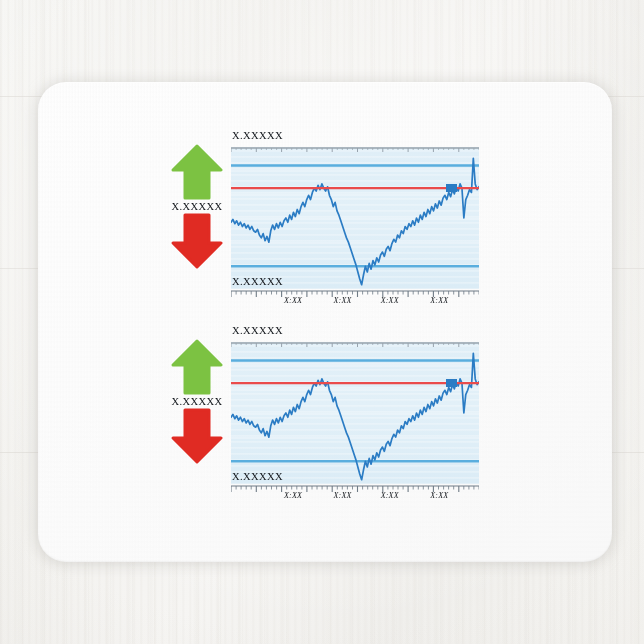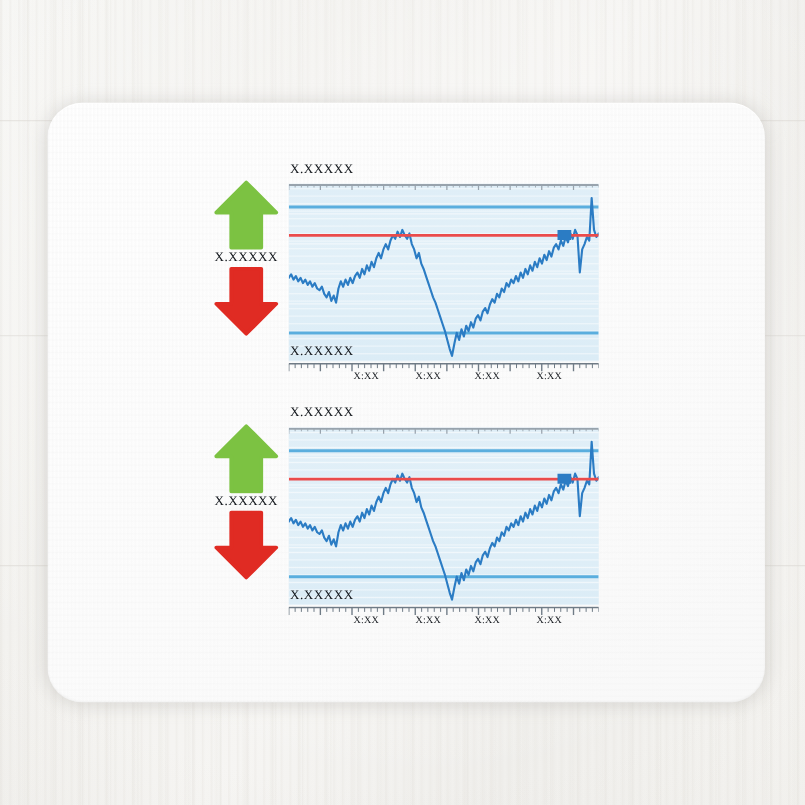--- a/index.html
+++ b/index.html
@@ -106,21 +106,21 @@
     overflow:hidden;
   }
   .xaxis{
     position:absolute;left:3px;top:160px;width:248px;height:16px;
   }
   .xticklabels{
     position:absolute;left:3px;top:166px;width:248px;height:14px;
   }
   .xticklabel{
     position:absolute;font-size:8px;letter-spacing:.2px;color:#15191e;
-    transform:translateX(-50%);white-space:nowrap;
+    transform:translateX(-50%);white-space:nowrap;font-style:italic;
   }
 </style>
 </head>
 <body>
 
 <div id="stage">
 
   <div class="desk"></div>
   <div class="desk-plank" style="top:96px"></div>
   <div class="desk-plank" style="top:268px"></div>

